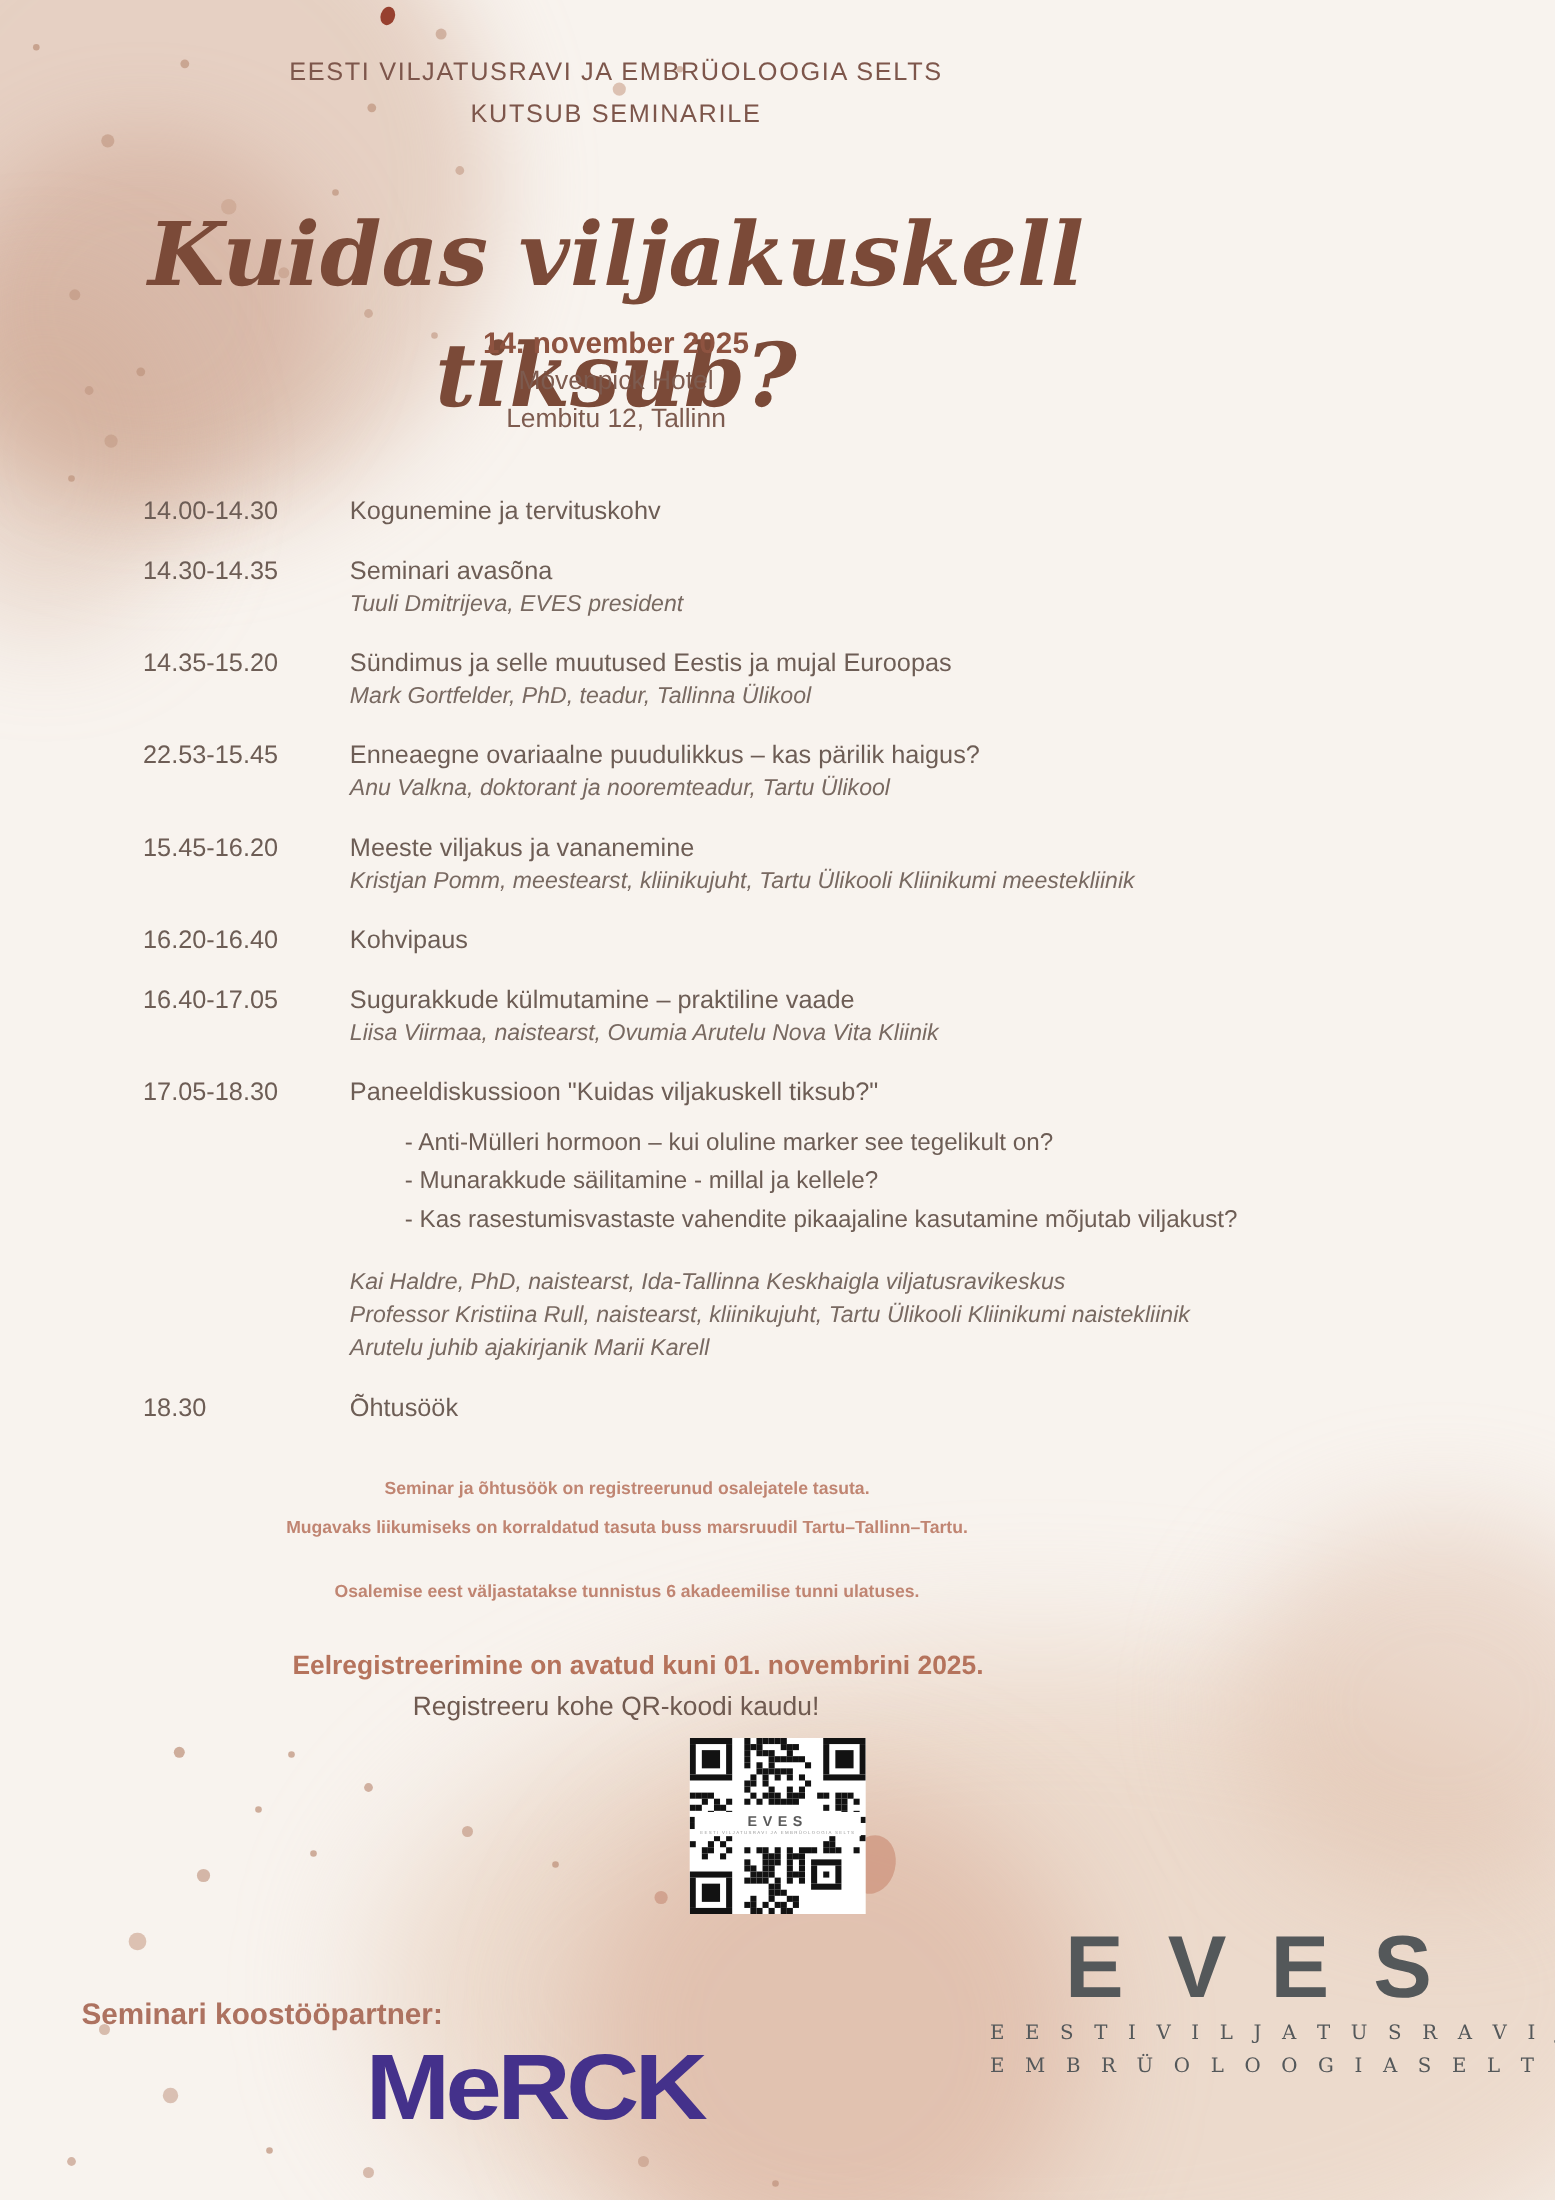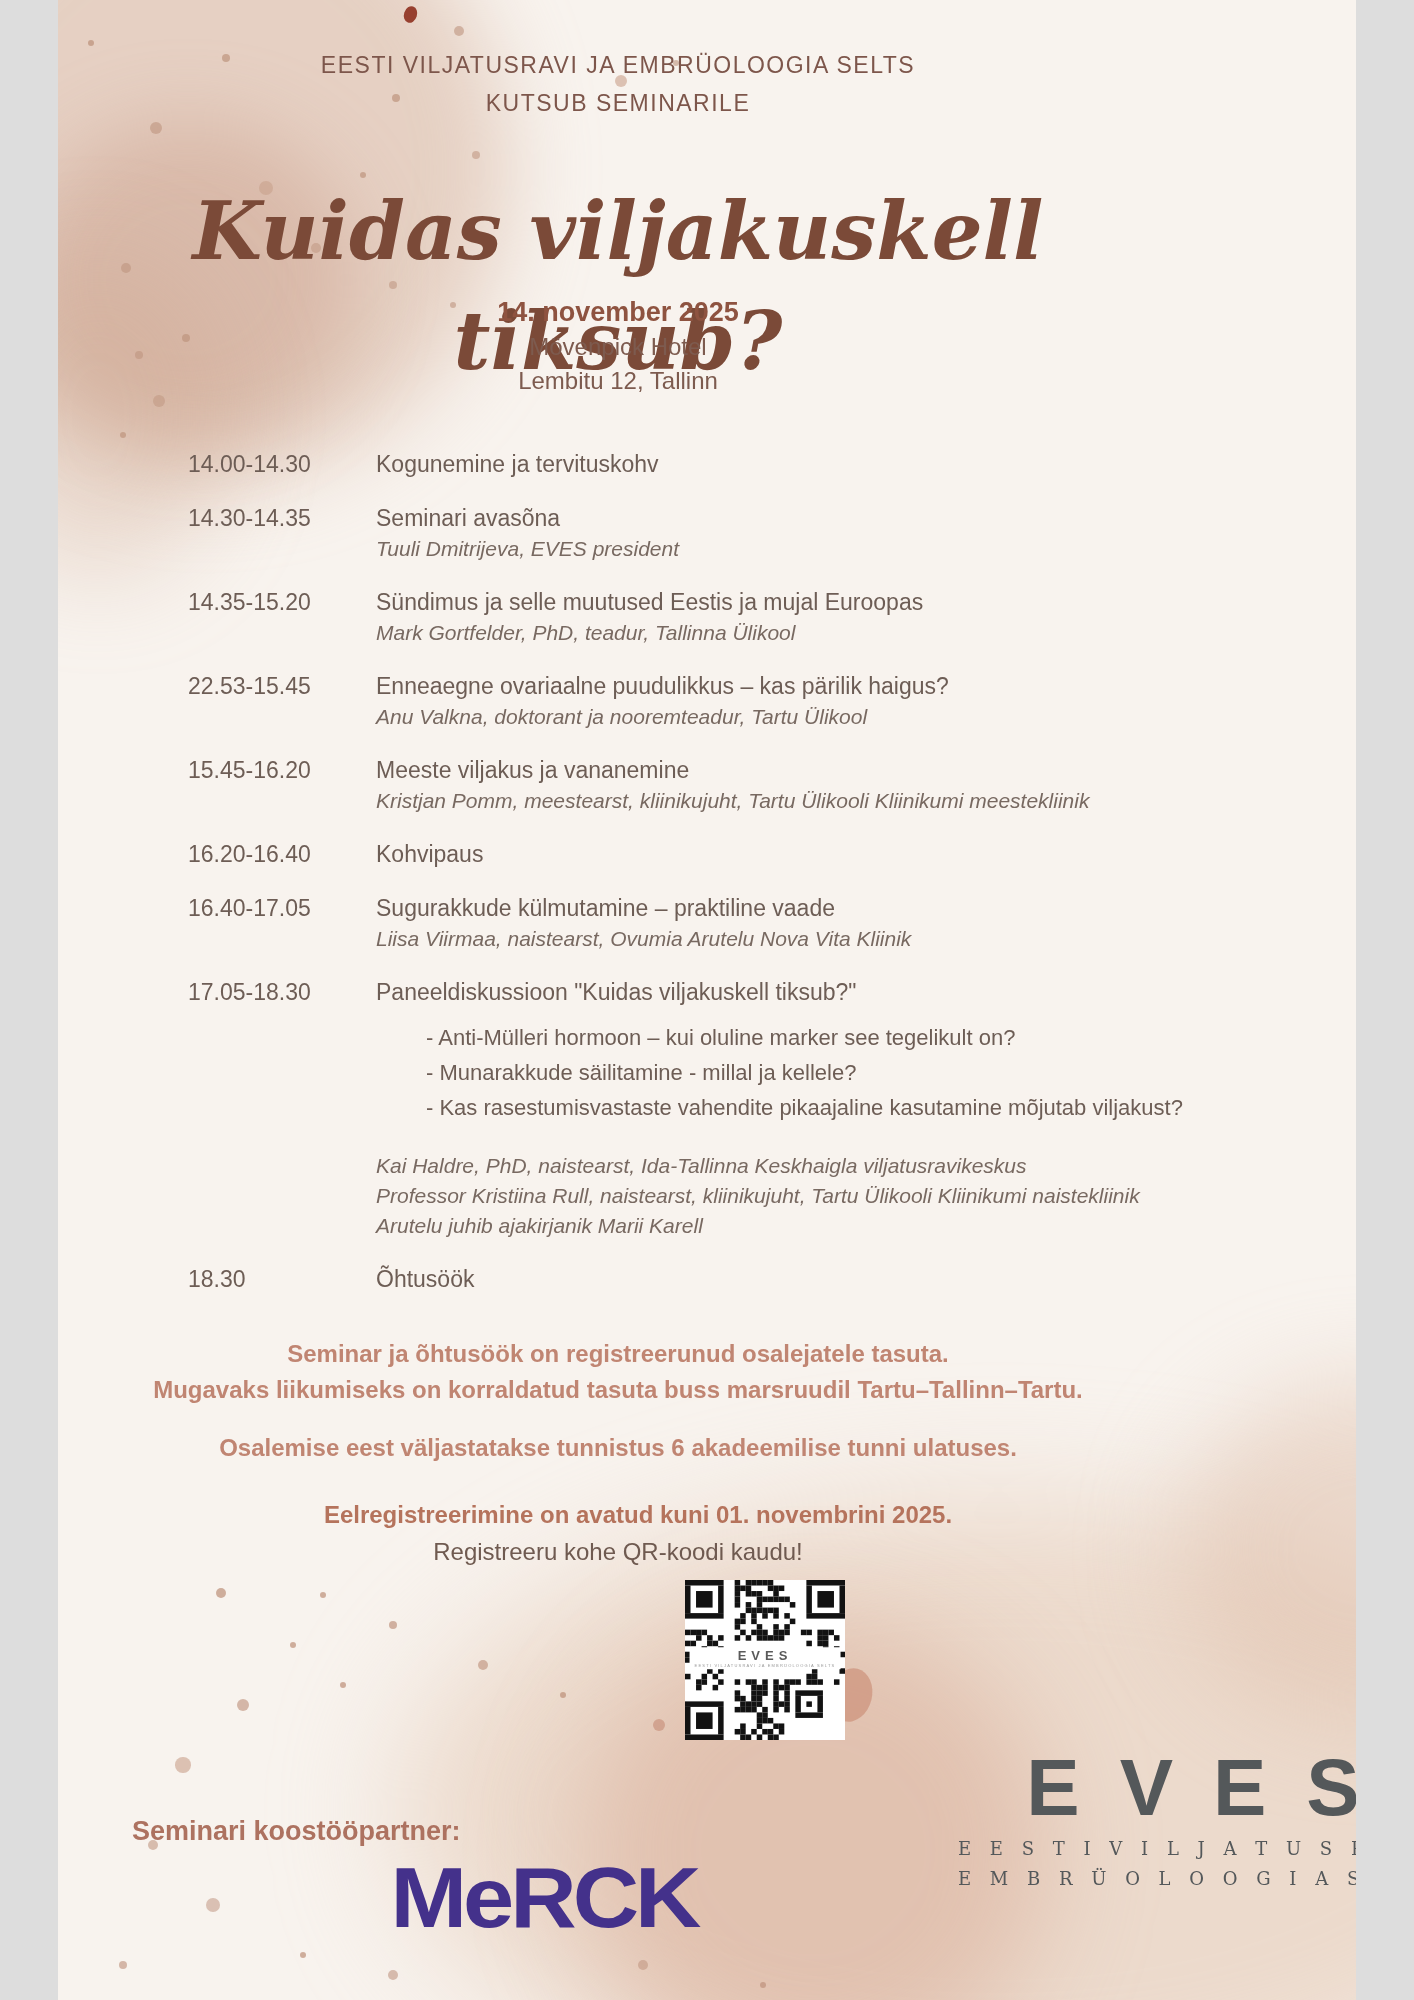--- a/index.html
+++ b/index.html
@@ -1,17 +1,17 @@
 <!DOCTYPE html>
 <html><head>
 <meta charset="utf-8">
 <style>
   html,body{margin:0;padding:0;background:#ddd;}
   .page{
-    position:relative;width:1298px;height:2000px;margin:0 auto;
+    position:relative;width:1414px;height:2000px;margin:0 auto;
     background:#f8f3ee;overflow:hidden;
     font-family:"Liberation Sans",sans-serif;color:#6d5d55;
   }
   
   .wash{position:absolute;border-radius:50%;pointer-events:none;}
   .wash-tl1{left:-150px;top:-140px;width:600px;height:620px;background:rgba(212,174,152,.5);filter:blur(42px);}
   .wash-tl2{left:-40px;top:120px;width:340px;height:320px;background:rgba(196,151,128,.38);filter:blur(38px);}
   .wash-left{left:-90px;top:250px;width:260px;height:330px;background:rgba(206,166,144,.3);filter:blur(46px);}
   .wash-bottom1{left:340px;top:1500px;width:1200px;height:620px;background:rgba(229,201,182,.6);filter:blur(60px);}
   .wash-bottom2{left:520px;top:1620px;width:470px;height:460px;background:rgba(212,165,143,.45);filter:blur(52px);}
@@ -59,22 +59,22 @@
 
   .schedule{position:absolute;left:130px;top:448px;width:1180px;}
   .row{display:grid;grid-template-columns:188px 1fr;margin-bottom:22px;}
   .time{font-size:23px;color:#6d5d55;line-height:32px;}
   .item-title{font-size:23px;color:#6d5d55;line-height:32px;}
   .speaker{font-size:21px;font-style:italic;color:#786961;line-height:30px;}
   .bullets{margin:12px 0 6px 50px;}
   .bullet{font-size:22px;color:#6d5d55;line-height:35px;}
   .panel-speakers{margin-top:26px;}
 
-  .notes{position:absolute;left:0;top:1336px;width:1120px;text-align:center;
-    font-weight:700;color:#c08572;font-size:24px;line-height:36px;}
+  .notes{position:absolute;left:10px;top:1336px;width:1120px;text-align:center;
+    font-weight:700;color:#c08572;font-size:16px;line-height:36px;}
   .notes .gap{height:22px;}
   .registration{position:absolute;left:0;top:1498px;width:1120px;text-align:center;}
   .reg-deadline{font-weight:700;color:#b5735c;font-size:24px;line-height:34px;padding-left:40px;}
   .reg-cta{color:#6f5a50;font-size:24px;line-height:40px;}
 
   .qr-wrap{position:absolute;left:627px;top:1580px;width:160px;height:160px;background:#fff;}
   .qr-wrap svg{display:block;}
   .qr-label{position:absolute;left:50%;top:50%;transform:translate(-50%,-58%);
     background:#fff;padding:2px 5px 0 5px;text-align:center;}
   .qr-label .big{font-size:13px;letter-spacing:5px;color:#5a5a5a;font-weight:600;line-height:14px;}

